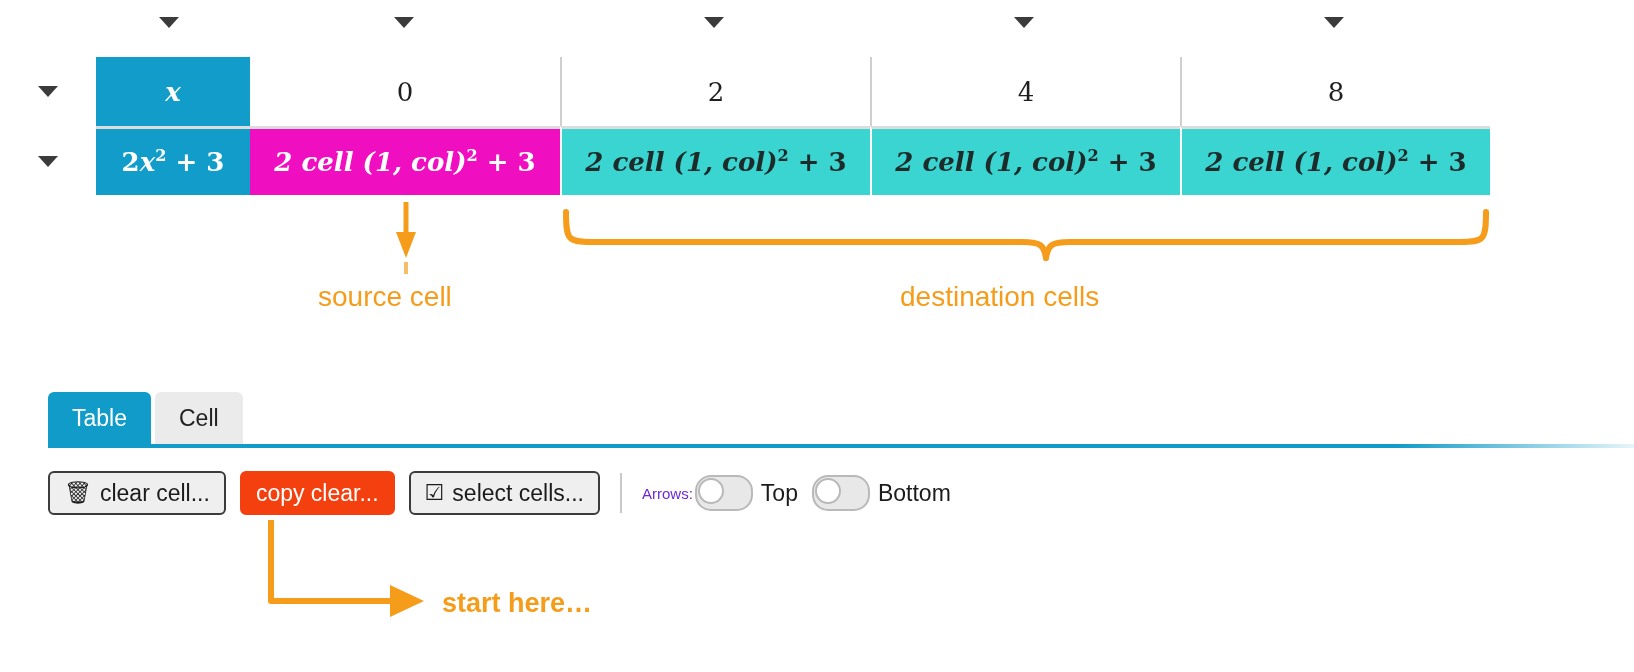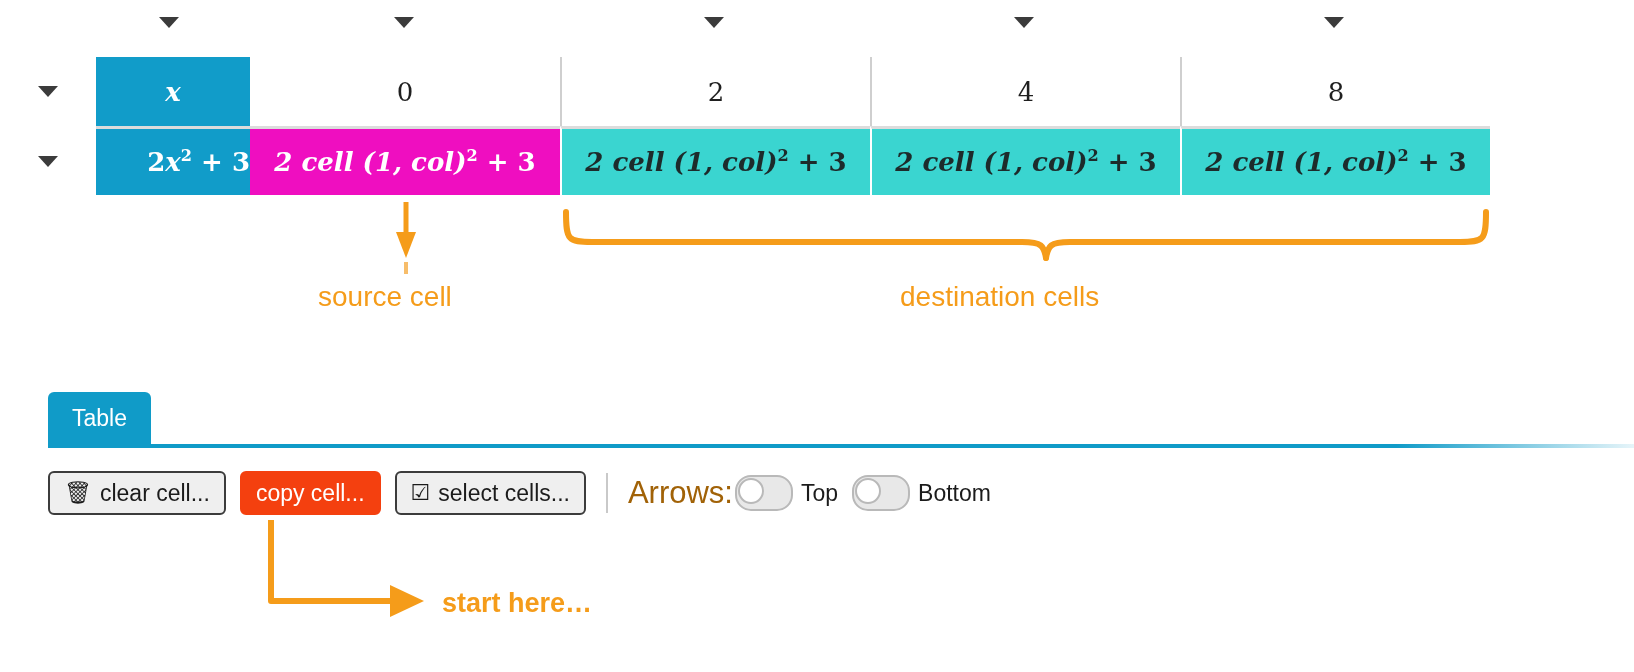--- a/index.html
+++ b/index.html
@@ -79,21 +79,20 @@
     background: #ffffff;
     border-left: 2px solid #cfcfcf;
   }
   .gcell.hdr-value.first-value { border-left: none; }
 
   .gcell.formula-label {
     background: #119cc9;
     color: #ffffff;
     font-weight: bold;
     border-top: 3px solid #dcdcdc;
-    justify-content: flex-end;
   }
   .gcell.source {
     background: #ef0ec0;
     color: #ffffff;
     font-weight: bold;
     border-top: 3px solid #dcdcdc;
   }
   .gcell.dest {
     background: #3ad5d0;
     color: #1d2b2b;
@@ -205,22 +204,22 @@
     color: #1b1b1b;
   }
 
   #toolbar-divider {
     width: 2px;
     height: 40px;
     background: #c9c9c9;
     margin: 0 20px;
   }
   .arrows-label {
-    font-size: 31px;
-    color: #a16207;
+    font-size: 15px;
+    color: #6d28d9;
     white-space: nowrap;
   }
   .toggle {
     width: 54px;
     height: 32px;
     border-radius: 16px;
     background: #e8e8e8;
     border: 2px solid #b9b9b9;
     position: relative;
     margin: 0 8px 0 2px;
@@ -332,32 +331,35 @@
 </svg>
 
 <div class="anno-label" id="lbl-source-cell">source cell</div>
 <div class="anno-label" id="lbl-destination-cells">destination cells</div>
 <div class="anno-label" id="lbl-start-here">start here…</div>
 
 <div id="tabstrip">
   <div class="tab active">
     <span>Table</span>
   </div>
+  <div class="tab">
+    <span>Cell</span>
+  </div>
 </div>
 <div id="tab-underline"></div>
 
 <div id="toolbar">
 
   <div class="tbtn plain">
     <span class="tb-icon">🗑</span>
     <span>clear cell...</span>
   </div>
 
   <div class="tbtn danger">
-    <span>copy cell...</span>
+    <span>copy clear...</span>
   </div>
 
   <div class="tbtn plain spaced">
     <span class="tb-icon">☑</span>
     <span>select cells...</span>
   </div>
 
   <div id="toolbar-divider"></div>
 
   <span class="arrows-label">Arrows:</span>

